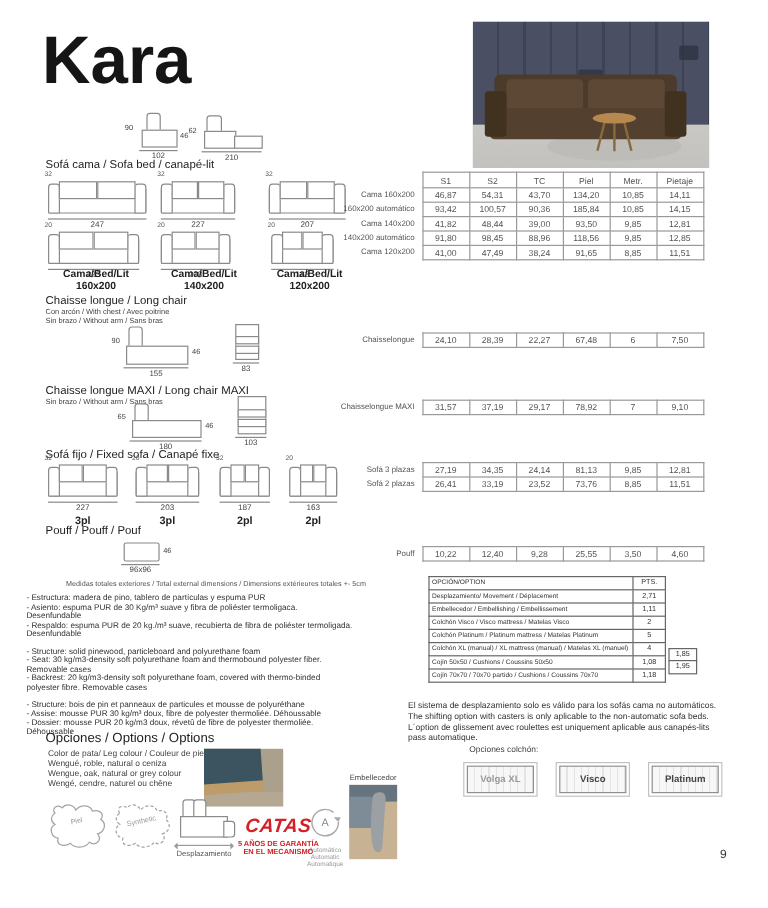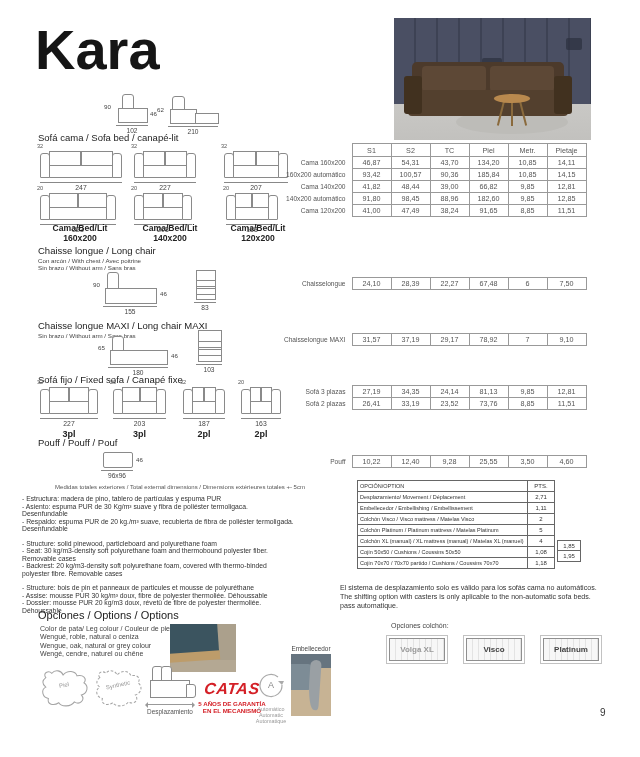--- a/index.html
+++ b/index.html
@@ -244,30 +244,30 @@
         <td>90,36</td>
         <td>185,84</td>
         <td>10,85</td>
         <td>14,15</td>
       </tr>
         <tr>
         <td class="rl">Cama 140x200</td>
         <td>41,82</td>
         <td>48,44</td>
         <td>39,00</td>
-        <td>66,82</td>
+        <td>93,50</td>
         <td>9,85</td>
         <td>12,81</td>
       </tr>
         <tr>
         <td class="rl">140x200 automático</td>
         <td>91,80</td>
         <td>98,45</td>
         <td>88,96</td>
-        <td>182,60</td>
+        <td>118,56</td>
         <td>9,85</td>
         <td>12,85</td>
       </tr>
         <tr>
         <td class="rl">Cama 120x200</td>
         <td>41,00</td>
         <td>47,49</td>
         <td>38,24</td>
         <td>91,65</td>
         <td>8,85</td>
@@ -534,20 +534,21 @@
       </tr>
       </tbody>
   </table>
   <div class="extra-box" style="left:557px;top:540px;">1,85</div>
   <div class="extra-box" style="left:557px;top:550px;">1,95</div>
 
   <div class="abs" style="left:340px;top:584px;width:298px;font-size:7.1px;line-height:9px;color:#333;">
 
   <div>El sistema de desplazamiento solo es válido para los sofás cama no automáticos.</div>
       <div>The shifting option with casters is only aplicable to the non-automatic sofa beds.</div>
+      <div>L´option de glissement avec roulettes est uniquement aplicable aus canapés-lits</div>
       <div>pass automatique.</div>
     </div>
 
   <div class="abs" style="left:391px;top:622px;font-size:7px;color:#444;">Opciones colchón:</div>
   <div class="abs mattrow" style="left:389px;top:638px;">
 
   <div class="matt">Volga XL</div>
       <div class="matt">Visco</div>
       <div class="matt">Platinum</div>
     </div>

